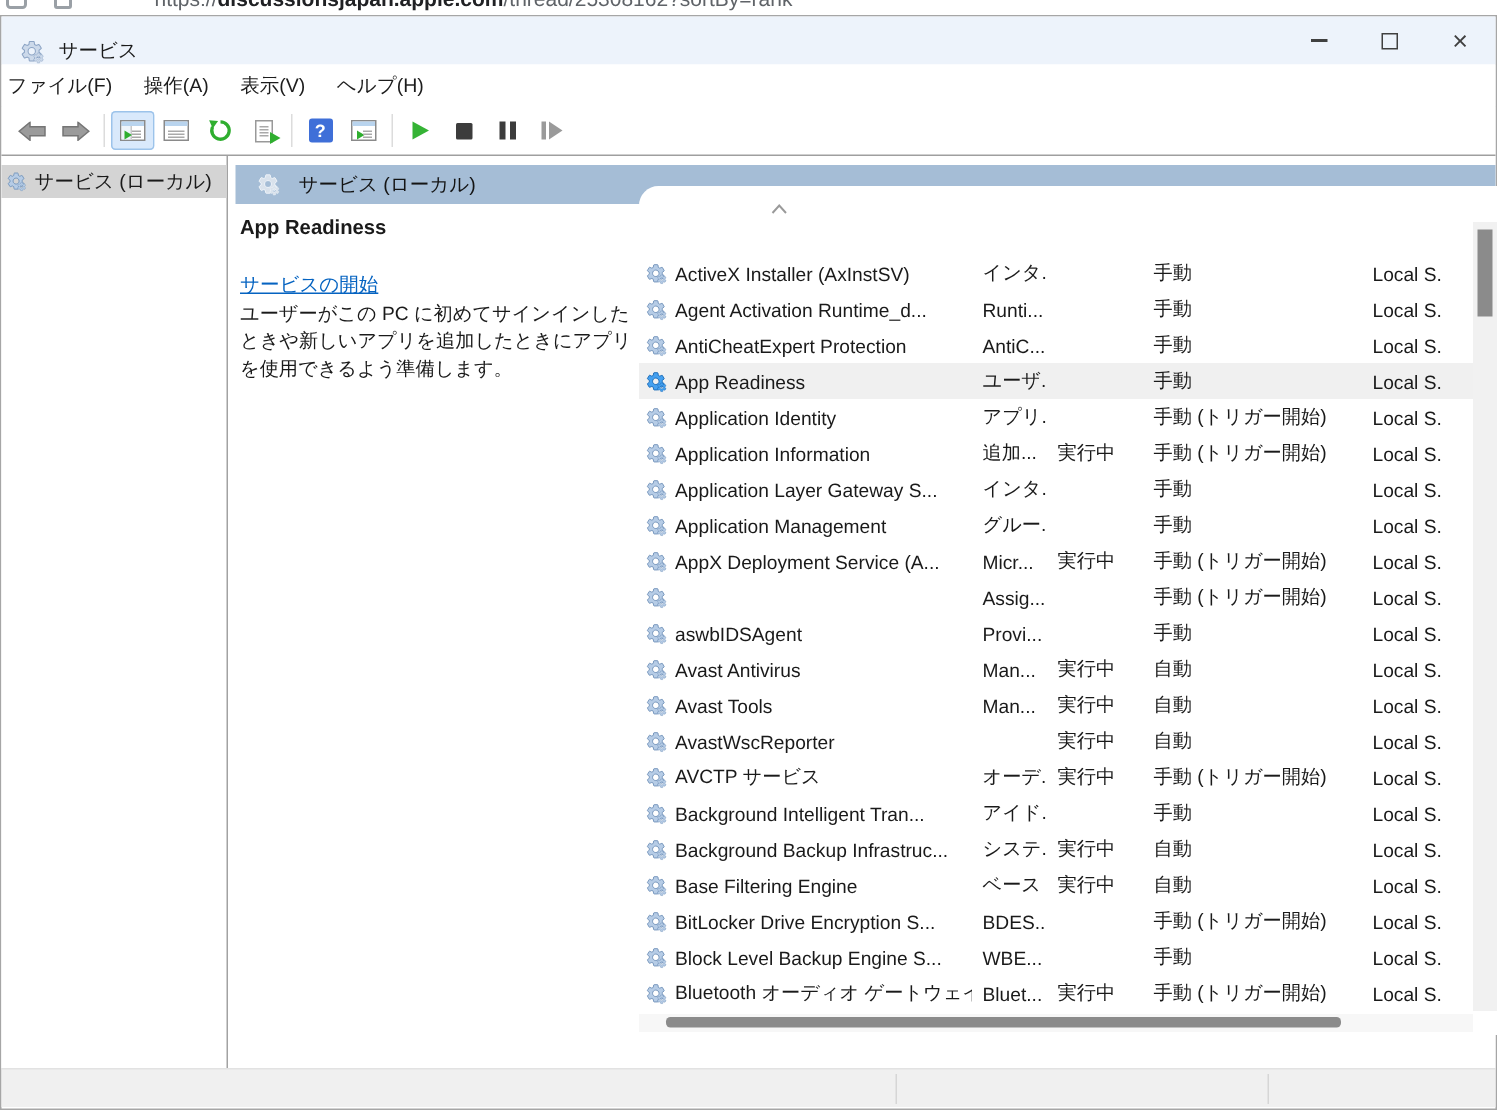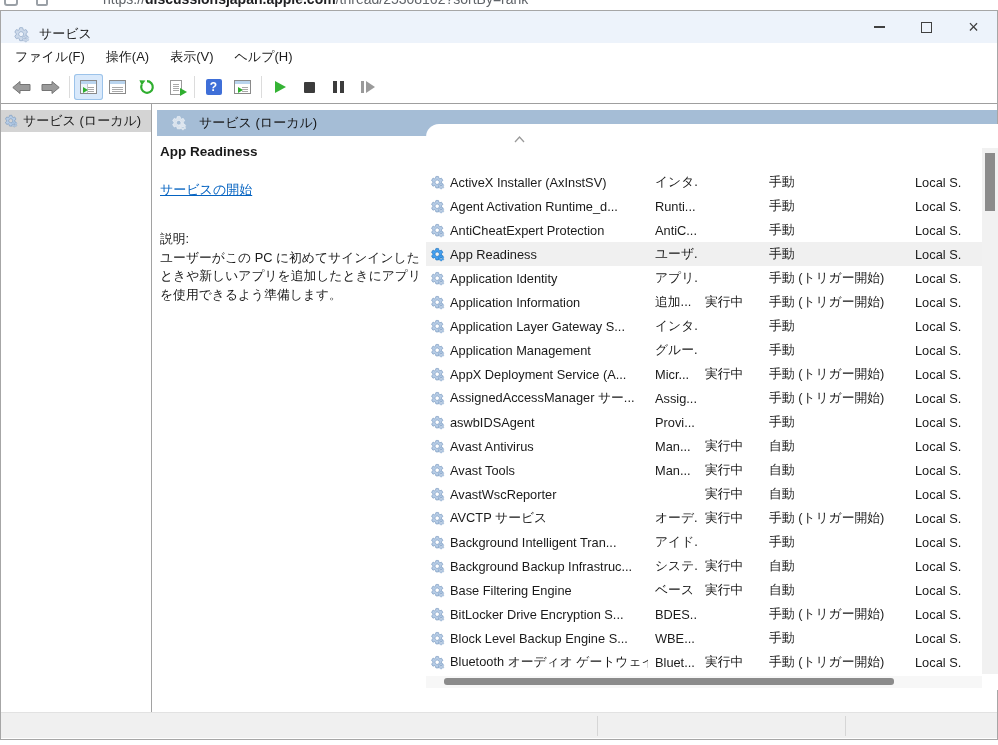--- a/index.html
+++ b/index.html
@@ -22,21 +22,21 @@
     display:flex; align-items:flex-end; }
   .title-icon { margin-left:12px; width:17px; height:17px; }
   .title-text { margin-left:9px; font-size:13px; color:#1a1a1a; }
   .win-controls { position:absolute; right:0; top:0; height:32px; display:flex; }
   .wc { width:47px; height:32px; display:flex; align-items:center; justify-content:center; }
   .wc-min-glyph { width:11px; height:2px; background:#404040; }
   .wc-max-glyph { width:11px; height:11px; border:1.5px solid #404040; }
   .wc-close-glyph { font-size:18px; color:#404040; line-height:1; }
 
   .menubar { position:absolute; left:0; top:32px; right:0; height:28px; background:#fff;
-    display:flex; align-items:center; padding-left:14px; }
+    display:flex; align-items:center; padding-left:4px; }
   .menu-item { font-size:13px; margin-right:21px; color:#1c1c1c; }
 
   .toolbar { position:absolute; left:0; top:60px; right:0; height:33px; background:#fff;
     border-bottom:1px solid #9f9f9f; display:flex; align-items:center; padding-left:6px; }
   .tb-btn { width:29px; height:26px; display:flex; align-items:center; justify-content:center; border-radius:3px; position:relative; }
   .tb-btn.active { background:#d9e9fb; box-shadow:inset 0 0 0 1px #9cc3ea; }
   .tb-sep { width:1px; height:22px; background:#dcdcdc; margin:0 4px; }
   .arrow-svg { display:block; }
   .mini-win { width:17px; height:14px; border:1px solid #8a8a8a; background:#fff; position:relative; }
   .mw-top { height:3px; background:#b9d4ee; }
@@ -278,21 +278,20 @@
               <path d="M19.14,12.94c0.04-0.3,0.06-0.61,0.06-0.94c0-0.32-0.02-0.64-0.07-0.94l2.03-1.58c0.18-0.14,0.23-0.41,0.12-0.61l-1.92-3.32c-0.12-0.22-0.37-0.29-0.59-0.22l-2.39,0.96c-0.5-0.38-1.03-0.7-1.62-0.94L14.4,2.81c-0.04-0.24-0.24-0.41-0.48-0.41h-3.84c-0.24,0-0.43,0.17-0.47,0.41L9.25,5.35C8.66,5.59,8.12,5.92,7.63,6.29L5.24,5.33c-0.22-0.08-0.47,0-0.59,0.22L2.74,8.87C2.62,9.08,2.66,9.34,2.86,9.48l2.03,1.58C4.84,11.36,4.8,11.69,4.8,12s0.02,0.64,0.07,0.94l-2.03,1.58c-0.18,0.14-0.23,0.41-0.12,0.61l1.92,3.32c0.12,0.22,0.37,0.29,0.59,0.22l2.39-0.96c0.5,0.38,1.03,0.7,1.62,0.94l0.36,2.54c0.05,0.24,0.24,0.41,0.48,0.41h3.84c0.24,0,0.44-0.17,0.47-0.41l0.36-2.54c0.59-0.24,1.13-0.56,1.62-0.94l2.39,0.96c0.22,0.08,0.47,0,0.59-0.22l1.92-3.32c0.12-0.22,0.07-0.47-0.12-0.61L19.14,12.94z M12,15.6c-1.98,0-3.6-1.62-3.6-3.6s1.62-3.6,3.6-3.6s3.6,1.62,3.6,3.6S13.98,15.6,12,15.6z"></path>
               <path d="M19.14,12.94c0.04-0.3,0.06-0.61,0.06-0.94c0-0.32-0.02-0.64-0.07-0.94l2.03-1.58c0.18-0.14,0.23-0.41,0.12-0.61l-1.92-3.32c-0.12-0.22-0.37-0.29-0.59-0.22l-2.39,0.96c-0.5-0.38-1.03-0.7-1.62-0.94L14.4,2.81c-0.04-0.24-0.24-0.41-0.48-0.41h-3.84c-0.24,0-0.43,0.17-0.47,0.41L9.25,5.35C8.66,5.59,8.12,5.92,7.63,6.29L5.24,5.33c-0.22-0.08-0.47,0-0.59,0.22L2.74,8.87C2.62,9.08,2.66,9.34,2.86,9.48l2.03,1.58C4.84,11.36,4.8,11.69,4.8,12s0.02,0.64,0.07,0.94l-2.03,1.58c-0.18,0.14-0.23,0.41-0.12,0.61l1.92,3.32c0.12,0.22,0.37,0.29,0.59,0.22l2.39-0.96c0.5,0.38,1.03,0.7,1.62,0.94l0.36,2.54c0.05,0.24,0.24,0.41,0.48,0.41h3.84c0.24,0,0.44-0.17,0.47-0.41l0.36-2.54c0.59-0.24,1.13-0.56,1.62-0.94l2.39,0.96c0.22,0.08,0.47,0,0.59-0.22l1.92-3.32c0.12-0.22,0.07-0.47-0.12-0.61L19.14,12.94z M12,15.6c-1.98,0-3.6-1.62-3.6-3.6s1.62-3.6,3.6-3.6s3.6,1.62,3.6,3.6S13.98,15.6,12,15.6z" transform="translate(12.6,12.6) scale(0.5)"></path>
             </svg>
           </span>
         <span class="band-label">サービス (ローカル)</span>
       </div>
 
       <div class="info">
         <div class="info-title">App Readiness</div>
         <a class="info-link">サービスの開始</a>
-        <div class="info-desc-label">説明:</div>
         <div class="info-desc">ユーザーがこの PC に初めてサインインしたときや新しいアプリを追加したときにアプリを使用できるよう準備します。</div>
       </div>
 
       <div class="list">
         <svg class="sort-caret" width="11" height="7" viewBox="0 0 11 7">
             <polyline points="1,6 5.5,1 10,6" fill="none" stroke="#9a9a9a" stroke-width="1.3"></polyline>
           </svg>
         <div class="rows">
             <div class="svc-row">
               <div class="c cn">
@@ -430,21 +429,20 @@
               <div class="c cl">Local S.</div>
             </div>
             <div class="svc-row">
               <div class="c cn">
                 <span class="gear">
                   <svg class="gear-svg " viewBox="0 0 25 25">
                     <path d="M19.14,12.94c0.04-0.3,0.06-0.61,0.06-0.94c0-0.32-0.02-0.64-0.07-0.94l2.03-1.58c0.18-0.14,0.23-0.41,0.12-0.61l-1.92-3.32c-0.12-0.22-0.37-0.29-0.59-0.22l-2.39,0.96c-0.5-0.38-1.03-0.7-1.62-0.94L14.4,2.81c-0.04-0.24-0.24-0.41-0.48-0.41h-3.84c-0.24,0-0.43,0.17-0.47,0.41L9.25,5.35C8.66,5.59,8.12,5.92,7.63,6.29L5.24,5.33c-0.22-0.08-0.47,0-0.59,0.22L2.74,8.87C2.62,9.08,2.66,9.34,2.86,9.48l2.03,1.58C4.84,11.36,4.8,11.69,4.8,12s0.02,0.64,0.07,0.94l-2.03,1.58c-0.18,0.14-0.23,0.41-0.12,0.61l1.92,3.32c0.12,0.22,0.37,0.29,0.59,0.22l2.39-0.96c0.5,0.38,1.03,0.7,1.62,0.94l0.36,2.54c0.05,0.24,0.24,0.41,0.48,0.41h3.84c0.24,0,0.44-0.17,0.47-0.41l0.36-2.54c0.59-0.24,1.13-0.56,1.62-0.94l2.39,0.96c0.22,0.08,0.47,0,0.59-0.22l1.92-3.32c0.12-0.22,0.07-0.47-0.12-0.61L19.14,12.94z M12,15.6c-1.98,0-3.6-1.62-3.6-3.6s1.62-3.6,3.6-3.6s3.6,1.62,3.6,3.6S13.98,15.6,12,15.6z"></path>
                     <path d="M19.14,12.94c0.04-0.3,0.06-0.61,0.06-0.94c0-0.32-0.02-0.64-0.07-0.94l2.03-1.58c0.18-0.14,0.23-0.41,0.12-0.61l-1.92-3.32c-0.12-0.22-0.37-0.29-0.59-0.22l-2.39,0.96c-0.5-0.38-1.03-0.7-1.62-0.94L14.4,2.81c-0.04-0.24-0.24-0.41-0.48-0.41h-3.84c-0.24,0-0.43,0.17-0.47,0.41L9.25,5.35C8.66,5.59,8.12,5.92,7.63,6.29L5.24,5.33c-0.22-0.08-0.47,0-0.59,0.22L2.74,8.87C2.62,9.08,2.66,9.34,2.86,9.48l2.03,1.58C4.84,11.36,4.8,11.69,4.8,12s0.02,0.64,0.07,0.94l-2.03,1.58c-0.18,0.14-0.23,0.41-0.12,0.61l1.92,3.32c0.12,0.22,0.37,0.29,0.59,0.22l2.39-0.96c0.5,0.38,1.03,0.7,1.62,0.94l0.36,2.54c0.05,0.24,0.24,0.41,0.48,0.41h3.84c0.24,0,0.44-0.17,0.47-0.41l0.36-2.54c0.59-0.24,1.13-0.56,1.62-0.94l2.39,0.96c0.22,0.08,0.47,0,0.59-0.22l1.92-3.32c0.12-0.22,0.07-0.47-0.12-0.61L19.14,12.94z M12,15.6c-1.98,0-3.6-1.62-3.6-3.6s1.62-3.6,3.6-3.6s3.6,1.62,3.6,3.6S13.98,15.6,12,15.6z" transform="translate(12.6,12.6) scale(0.5)"></path>
                   </svg>
                 </span>
-                <span class="txt">AssignedAccessManager サー...</span>
               </div>
               <div class="c cd">Assig...</div>
               <div class="c cs"></div>
               <div class="c cu">手動 (トリガー開始)</div>
               <div class="c cl">Local S.</div>
             </div>
             <div class="svc-row">
               <div class="c cn">
                 <span class="gear">
                   <svg class="gear-svg " viewBox="0 0 25 25">

